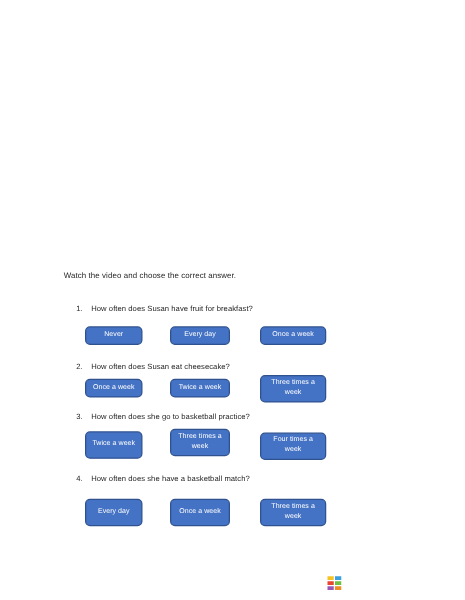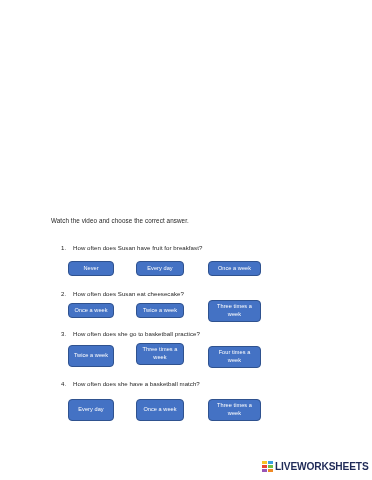--- a/index.html
+++ b/index.html
@@ -231,16 +231,15 @@
 
   <div class="footer-logo">
     <span class="logo-mark">
       <i class="lm1"></i>
         <i class="lm2"></i>
         <i class="lm3"></i>
         <i class="lm4"></i>
         <i class="lm5"></i>
         <i class="lm6"></i>
     </span>
-    <span class="logo-text">LIVEWORKSHEETS</span>
   </div>
 
 </div>
 
 </body></html>

